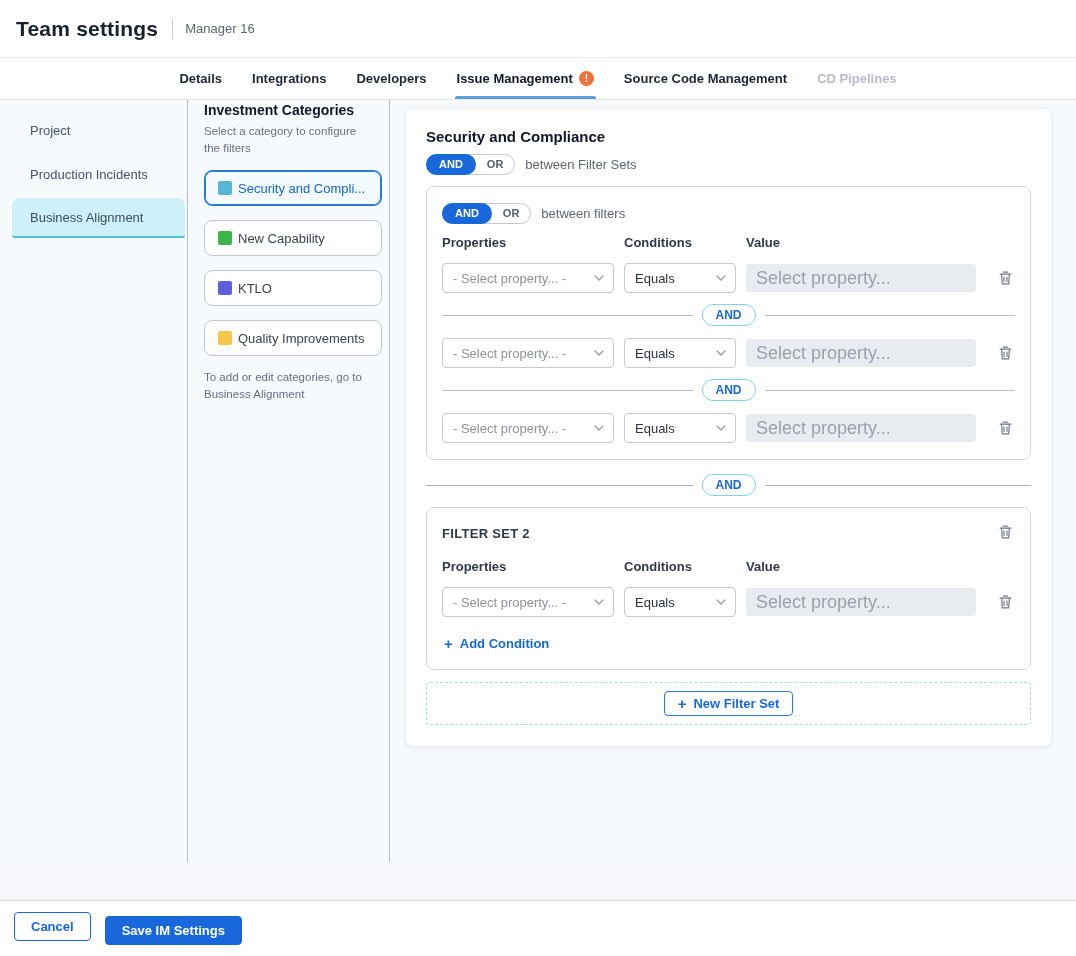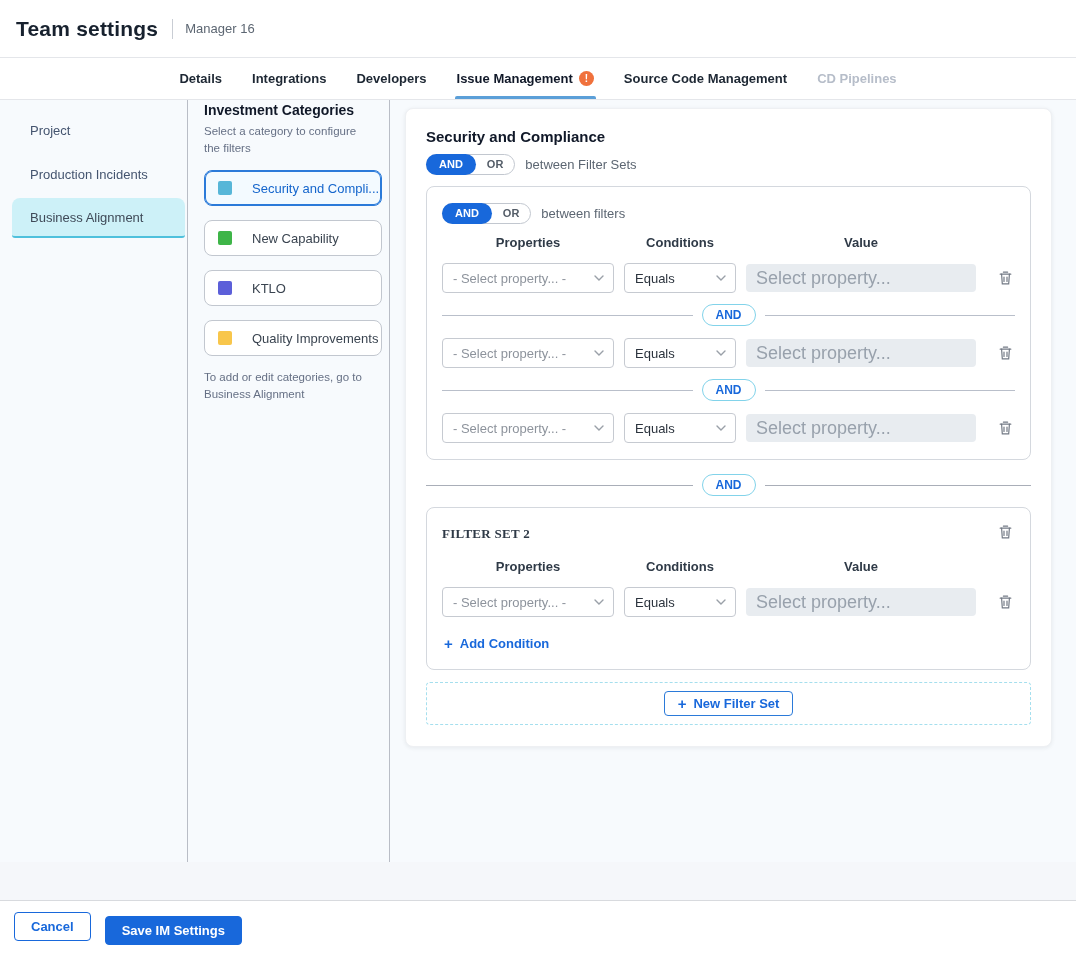--- a/index.html
+++ b/index.html
@@ -29,62 +29,62 @@
   .page-head { padding:16px 24px 14px 16px; }
   .page-title { font-size:17px; font-weight:bold; color:#101828; }
   .page-subtitle { font-size:13px; color:#667085; margin-top:7px; }
 
   .config-row { flex:1; display:flex; min-height:0; }
 
   
   .cat-col { width:202px; flex-shrink:0; border-right:1px solid #b9bdc6; padding:2px 16px 0 16px; }
   .cat-title { font-size:14px; font-weight:bold; color:#101828; }
   .cat-desc { font-size:11.5px; color:#667085; line-height:1.45; margin-top:5px; width:160px; }
-  .cat-btn { width:178px; height:36px; background:#fff; border:1px solid #c2c7cf; border-radius:8px; display:flex; align-items:center; gap:20px; padding-left:13px; margin-top:14px; cursor:pointer; }
+  .cat-btn { width:178px; height:36px; background:#fff; border:1px solid #c2c7cf; border-radius:8px; display:flex; align-items:center; gap:6px; padding-left:13px; margin-top:14px; cursor:pointer; }
   .cat-btn.selected { border:1px solid #2b7ad9; background:#f3faff; box-shadow:0 0 0 1px #2b7ad9 inset; }
   .cat-swatch { width:14px; height:14px; border-radius:2px; flex-shrink:0; }
   .cat-label { font-size:13px; color:#3a4450; white-space:nowrap; overflow:hidden; }
   .cat-btn.selected .cat-label { color:#1465cc; }
   .cat-footnote { font-size:11.5px; color:#667085; line-height:1.45; margin-top:13px; width:165px; }
 
   
   .filter-area { flex:1; padding:8px 24px 0 15px; min-width:0; }
   .filter-card { background:#fff; border:1px solid #eef0f3; border-radius:8px; box-shadow:0 1px 4px rgba(23,33,46,.08); padding:19px 20px 21px 20px; }
   .panel-title { font-size:15px; font-weight:bold; color:#101828; }
   .toggle-row { display:flex; align-items:center; gap:10px; margin-top:9px; }
   .andor { display:inline-flex; align-items:center; border:1px solid #c2c7cf; border-radius:999px; background:#fff; height:21px; }
   .andor .seg { font-size:11px; font-weight:bold; padding:0 11px; color:#545d68; line-height:19px; cursor:pointer; }
   .andor .seg.on { background:#1868db; color:#fff; border-radius:999px; height:21px; line-height:21px; padding:0 13px; margin:-1px 0 -1px -1px; }
   .toggle-caption { font-size:13px; color:#5c6672; }
 
   .filter-set { border:1px solid #d4d8de; border-radius:8px; padding:14px 15px 16px 15px; margin-top:11px; }
 
   .grid-head, .grid-row { display:grid; grid-template-columns:172px 112px 230px 1fr; column-gap:10px; align-items:center; }
-  .grid-head { margin-top:11px;text-align:center; }
+  .grid-head { margin-top:11px; }
   .col-h { font-size:13px; font-weight:bold; color:#2f3a47; }
   .grid-row { margin-top:13px; }
 
   .select-box { height:30px; border:1px solid #c6cad1; border-radius:4px; background:#fff; display:flex; align-items:center; justify-content:space-between; padding:0 9px 0 10px; cursor:pointer; }
   .select-box .sel-text { font-size:13px; color:#8d939c; white-space:nowrap; overflow:hidden; }
   .select-box.filled .sel-text { color:#2b333d; }
   .chev { flex-shrink:0; margin-left:6px; }
   .value-input { height:28px; border:none; border-radius:4px; background:#e8ecf0; padding:0 10px; font-size:18px; color:#2b333d; font-family:"Liberation Sans", sans-serif; width:230px; }
   .value-input::placeholder { color:#98a1ac; }
 
   .trash-btn { background:none; border:none; cursor:pointer; justify-self:end; padding:2px; display:flex; }
 
   .row-sep { display:flex; align-items:center; margin:6px 0 -6px 0; height:32px; }
   .row-sep .line { flex:1; border-top:1px solid #b9bfca; }
   .and-pill { font-size:12px; font-weight:bold; color:#1868db; border:1px solid #82d3ea; border-radius:999px; padding:3px 13px; margin:0 9px; background:#fff; }
 
   .set-sep { display:flex; align-items:center; margin:14px 0 3px 0; }
   .set-sep .line { flex:1; border-top:1px solid #a9aeb8; }
 
   .fs2-head { display:flex; align-items:flex-start; justify-content:space-between; }
-  .fs2-title { font-size:13px; font-weight:bold; color:#2f3a47; letter-spacing:.3px; padding-top:4px;font-family:Liberation Serif, serif; }
+  .fs2-title { font-size:13px; font-weight:bold; color:#2f3a47; letter-spacing:.3px; padding-top:4px; }
   .fs2 .grid-head { margin-top:17px; }
   .add-cond { display:inline-flex; align-items:center; gap:7px; color:#1868db; font-size:13px; font-weight:bold; margin:19px 0 2px 2px; cursor:pointer; background:none; border:none; font-family:"Liberation Sans", sans-serif; }
   .plus-glyph { font-size:15px; font-weight:bold; line-height:1; }
 
   .dashed-box { border:1.5px dashed #a5dfee; border-radius:4px; margin-top:12px; padding:8px; display:flex; justify-content:center; }
   .new-set-btn { display:inline-flex; align-items:center; gap:7px; background:#fff; color:#1868db; font-size:13px; font-weight:bold; border:1px solid #2b7ad9; border-radius:4px; padding:4px 13px; cursor:pointer; font-family:"Liberation Sans", sans-serif; }
 
   
   .content-gap { height:38px; background:#f5f7fa; }
   .footer { height:51px; background:#fff; border-top:1px solid #d8dade; display:flex; align-items:center; padding:0 14px; gap:14px; }

